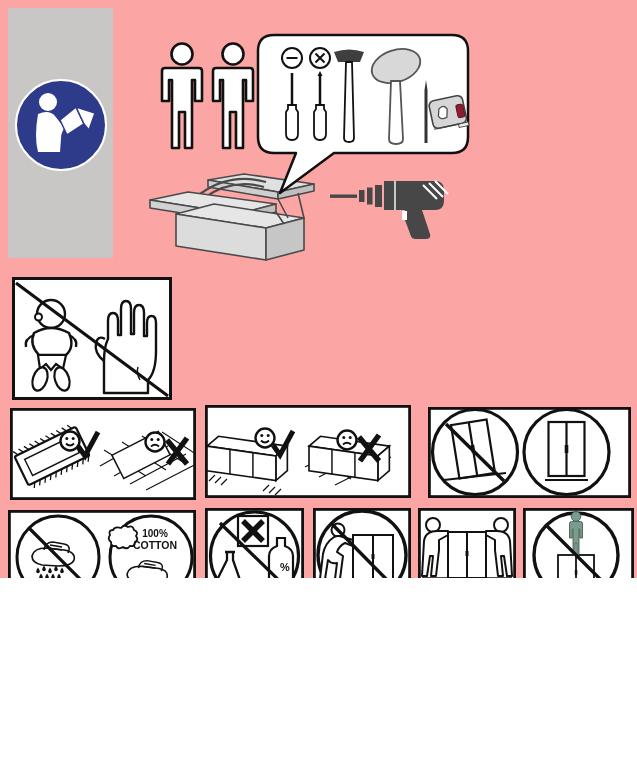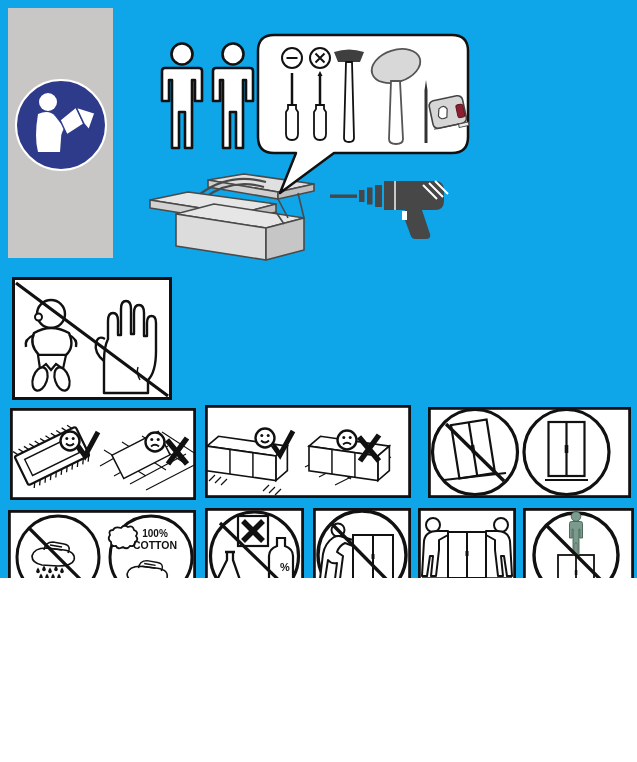--- a/index.html
+++ b/index.html
@@ -1,16 +1,16 @@
 <!DOCTYPE html>
 <html><head>
 <meta charset="utf-8">
 <style>
   html,body{margin:0;padding:0;background:#fff;}
-  .stage{position:relative;width:637px;height:578px;background:#0ea5e9;overflow:hidden;
+  .stage{position:relative;width:637px;height:578px;background:#fca5a5;overflow:hidden;
          font-family:"Liberation Sans",sans-serif;}
   .abs{position:absolute;}
   .graybar{background:#c9c7c5;}
   svg{display:block;}
   text{font-family:"Liberation Sans",sans-serif;font-weight:bold;fill:#111;}
 </style>
 </head>
 <body>
 
 <div class="stage">

